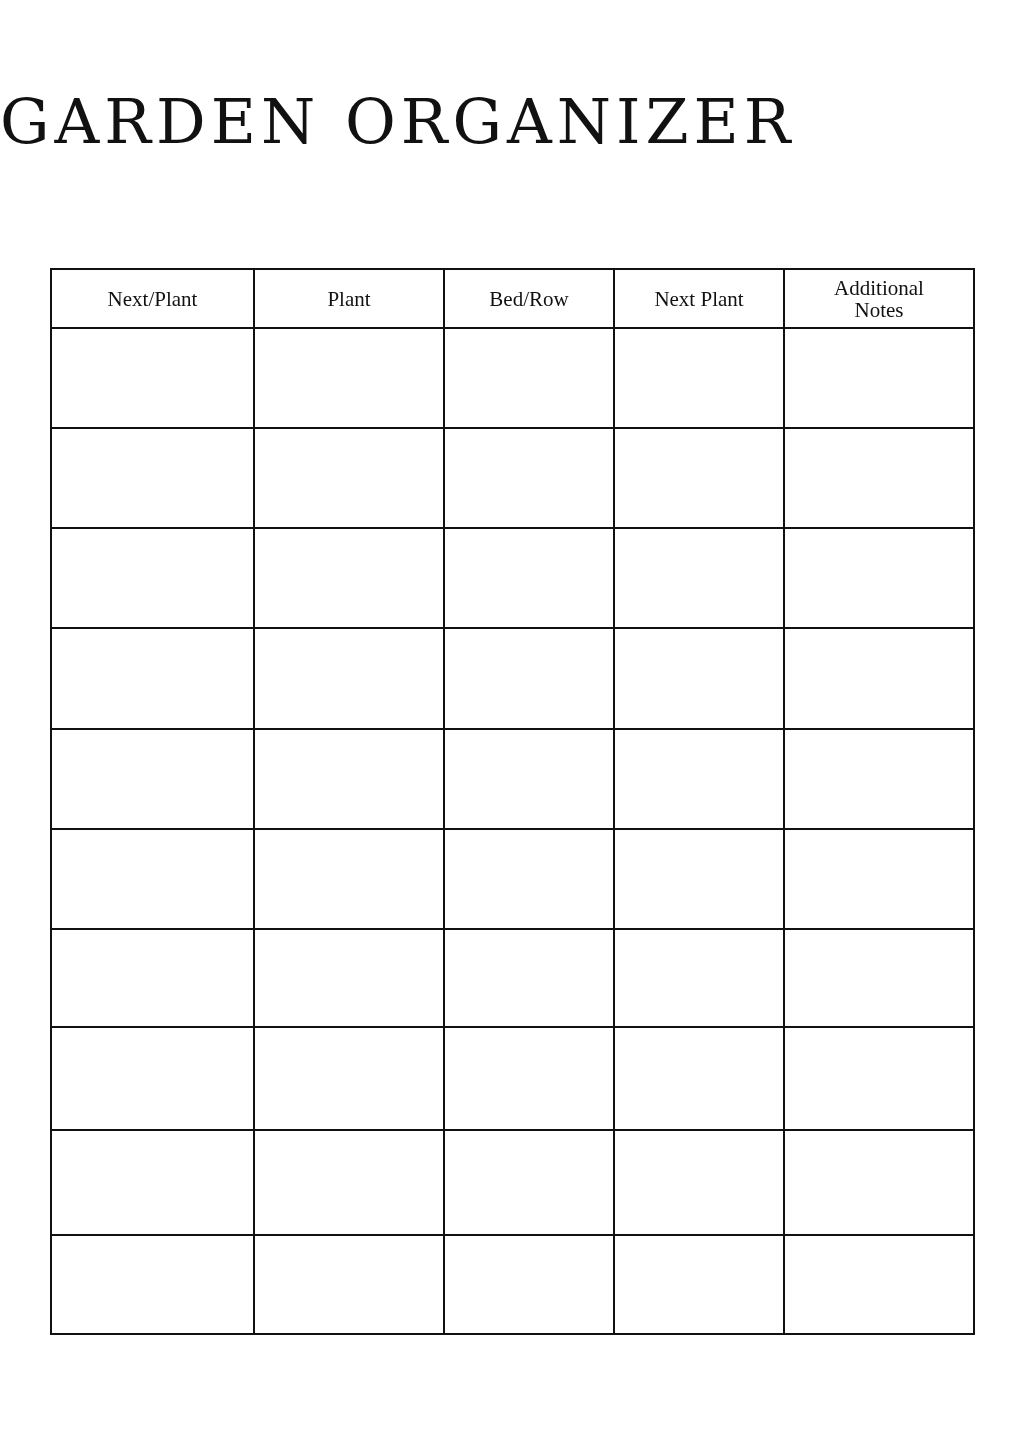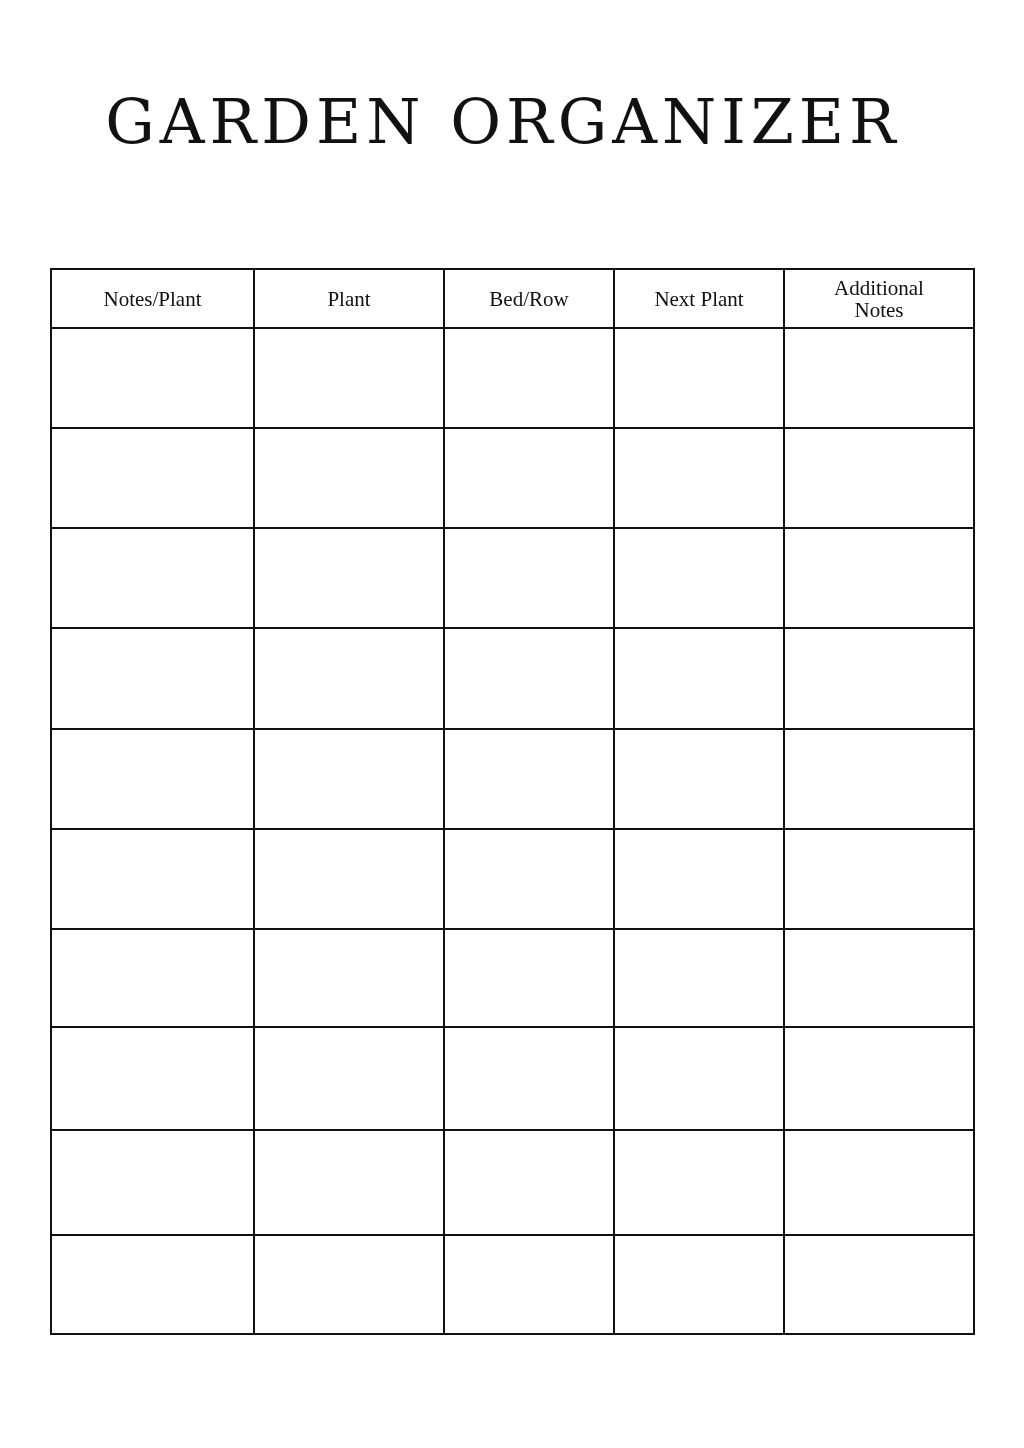--- a/index.html
+++ b/index.html
@@ -1,38 +1,38 @@
 <!DOCTYPE html>
 <html><head>
 <meta charset="utf-8">
 <style>
   html,body{margin:0;padding:0;background:#ffffff;}
   body{width:1024px;height:1448px;position:relative;overflow:hidden;font-family:"DejaVu Serif",serif;color:#111;}
-  .title{position:absolute;left:0;width:1006px;top:82px;text-align:center;font-family:"DejaVu Serif",serif;font-size:62px;letter-spacing:5px;font-weight:normal;color:#111;line-height:80px;}
+  .title{position:absolute;left:0;width:1006px;top:82px;font-family:"DejaVu Serif",serif;font-size:62px;letter-spacing:5px;font-weight:normal;color:#111;line-height:80px;}
   table{position:absolute;left:50px;top:268px;border-collapse:collapse;table-layout:fixed;}
   td,th{border:2.5px solid #111;padding:0;}
   th{font-weight:normal;font-size:21px;font-family:"Liberation Serif",serif;height:57px;text-align:center;vertical-align:middle;line-height:22px;}
   td{height:99px;}
 </style>
 </head>
 <body>
 
 <div class="title">GARDEN ORGANIZER</div>
 
 <table>
   <colgroup>
     <col style="width:203px">
       <col style="width:190px">
       <col style="width:170px">
       <col style="width:170px">
       <col style="width:190px">
   </colgroup>
   <thead>
     <tr>
-      <th>Notes/Plant</th>
+      <th>Next/Plant</th>
       <th>Plant</th>
       <th>Bed/Row</th>
       <th>Next Plant</th>
       <th style="line-height:22px;"><span style="display:inline-block;width:130px;">Additional Notes</span></th>
     </tr>
   </thead>
   <tbody id="tbody">
       <tr>
         <td style="height: 98px;"></td>
         <td style="height: 98px;"></td>

